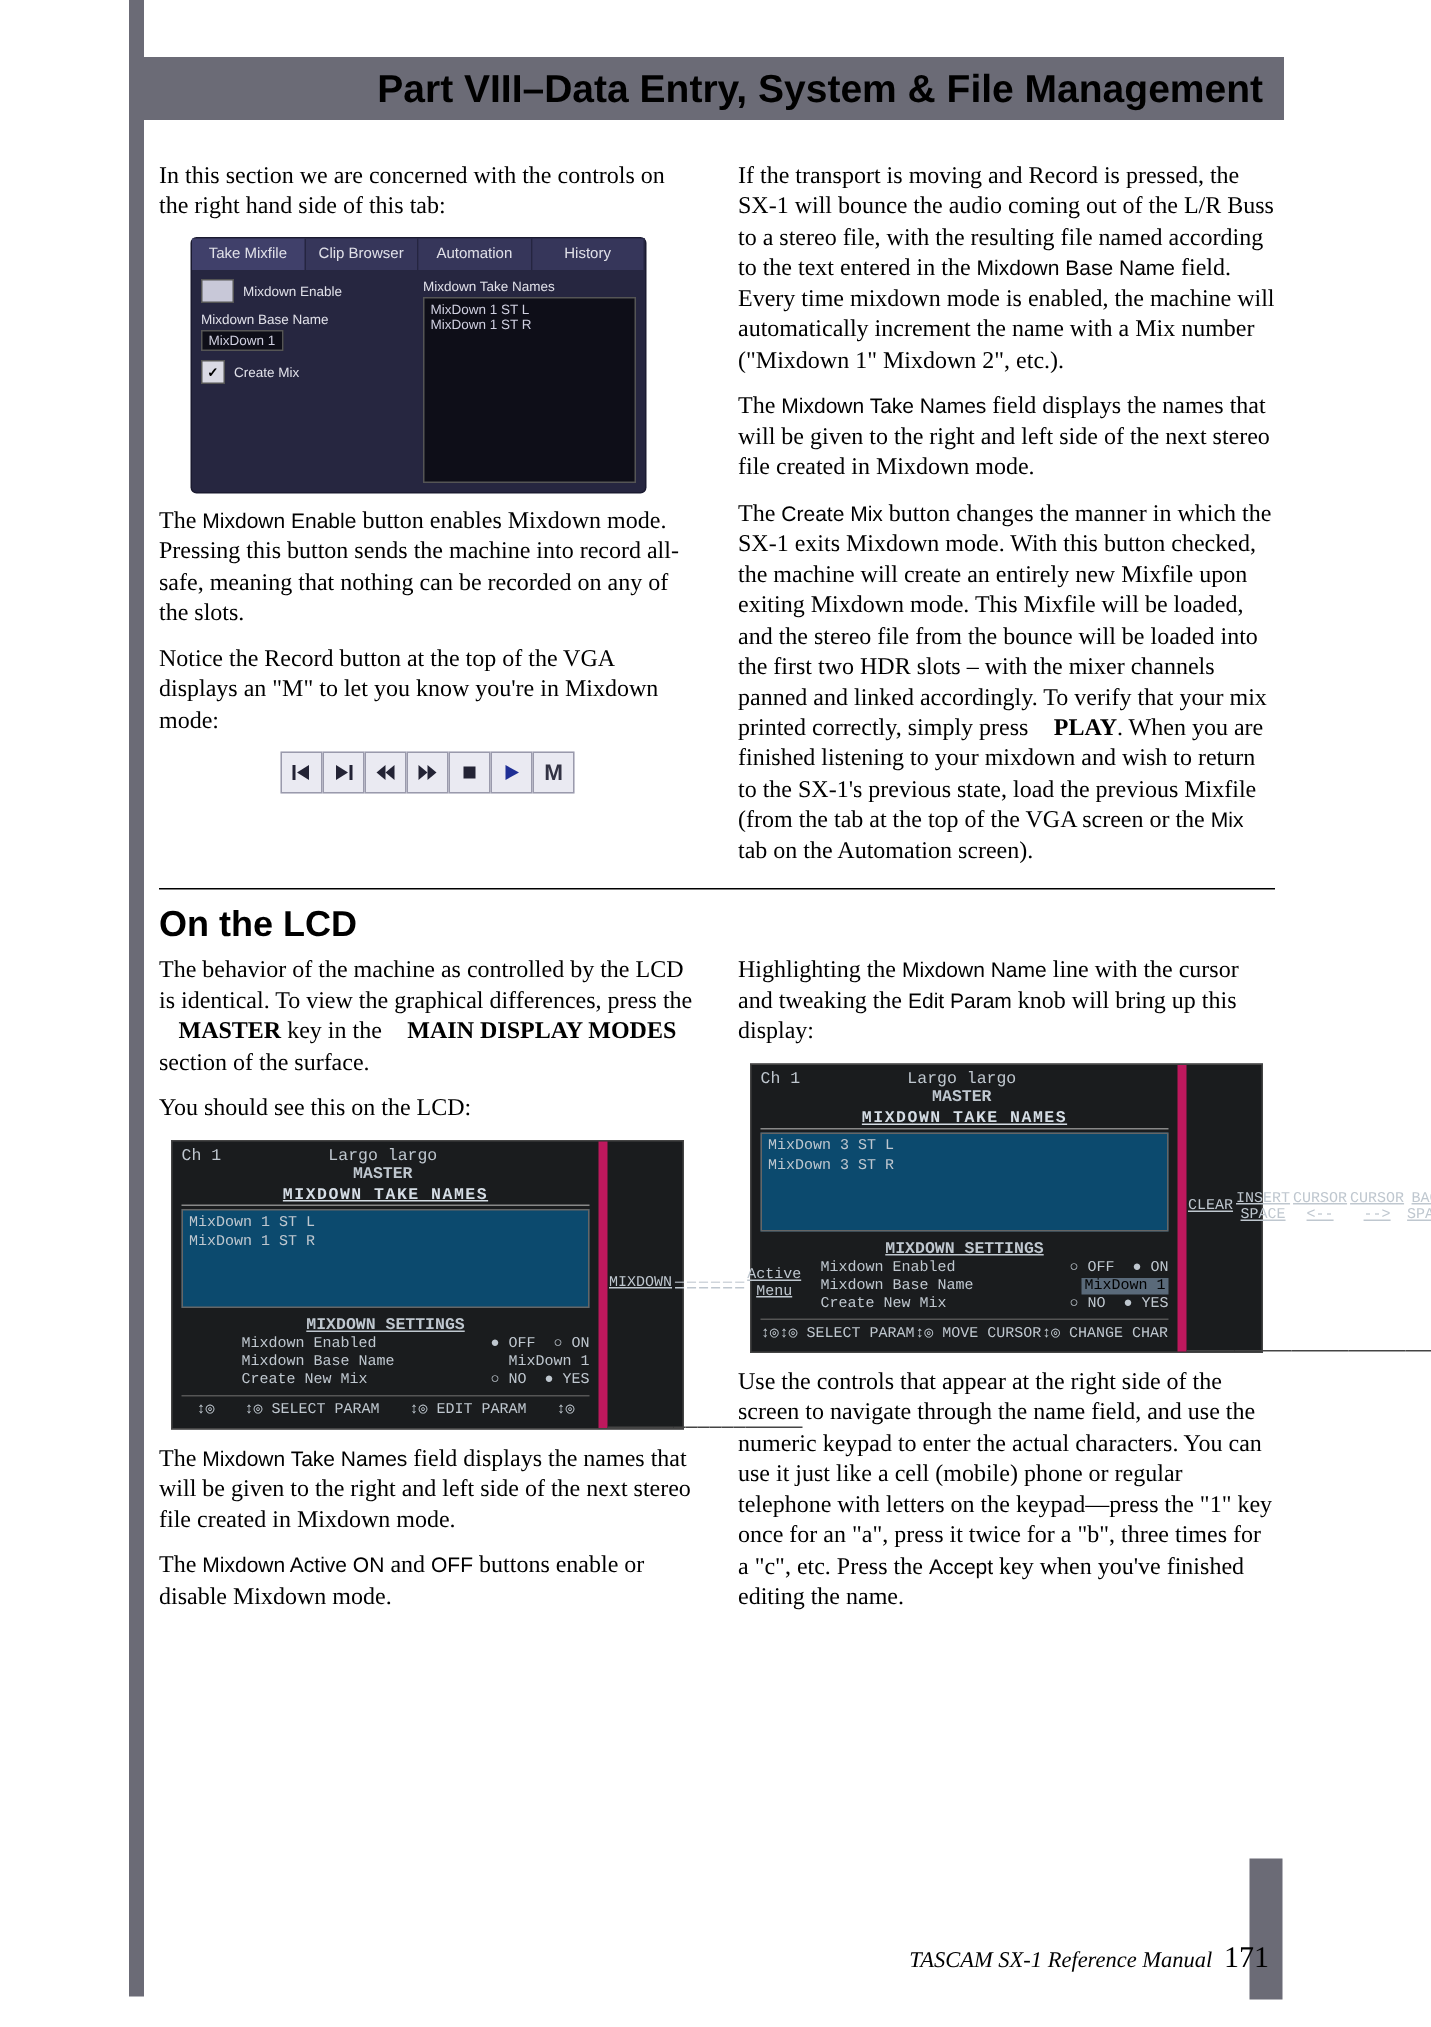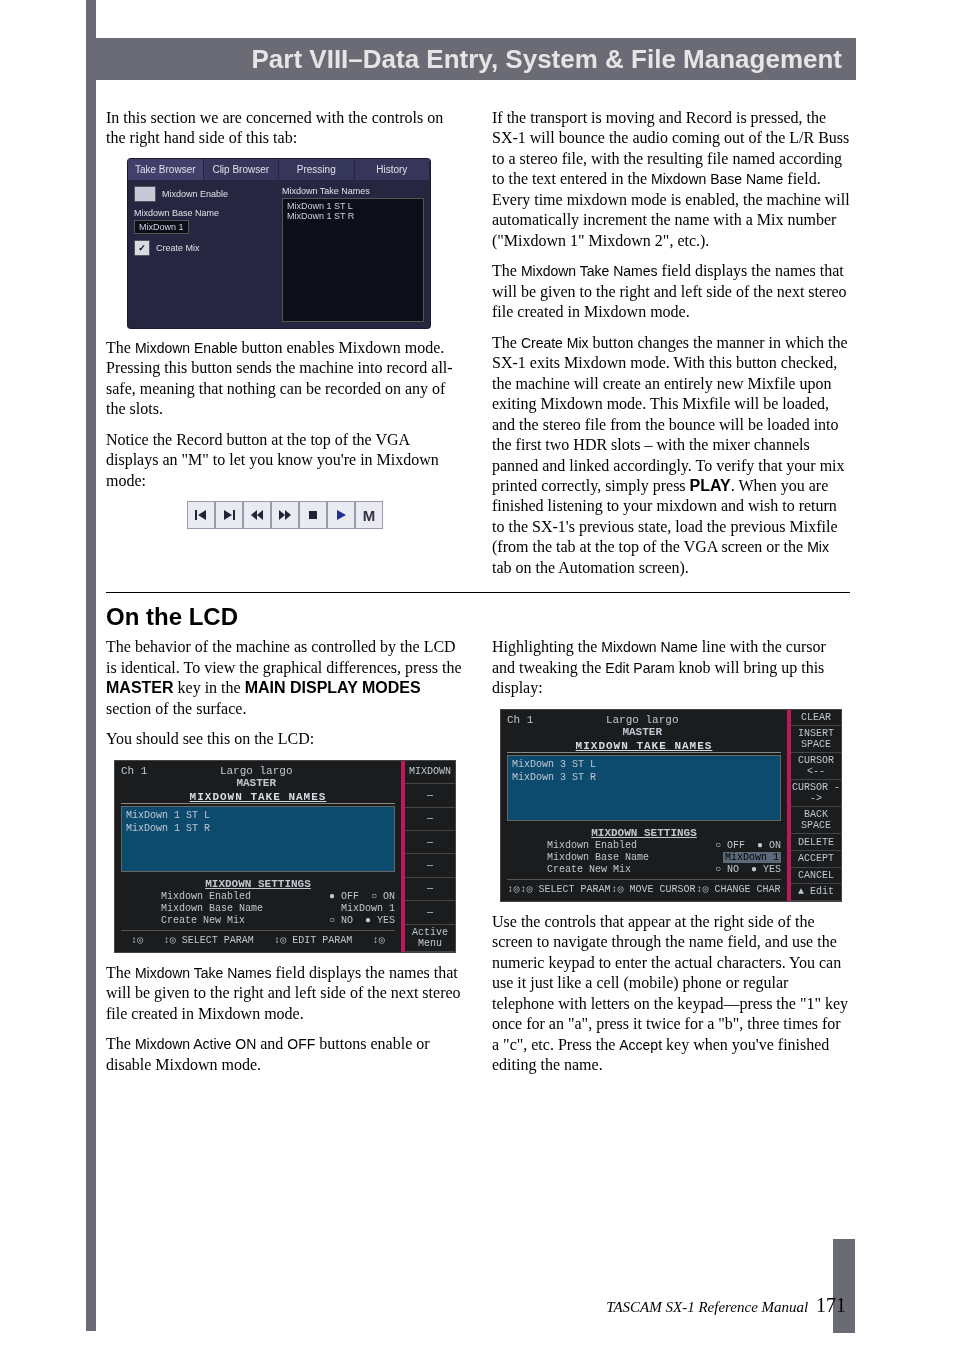--- a/index.html
+++ b/index.html
@@ -32,21 +32,21 @@
     height: 94px;
     background: #6b6b76;
   }
   .header-band {
     position: absolute;
     left: 86px;
     right: 98px;
     top: 38px;
     height: 42px;
     background: #6b6b76;
-    color: #e5e5e5;
+    color: #000000;
     display: flex;
     align-items: center;
     justify-content: flex-end;
     padding-right: 14px;
     box-sizing: border-box;
     font-family: Arial, Helvetica, sans-serif;
     font-weight: bold;
     font-size: 26px;
   }
   .content {
@@ -58,21 +58,21 @@
   .two-col {
     column-count: 2;
     column-gap: 28px;
   }
   p {
     margin: 0 0 10px 0;
     font-size: 16px;
     line-height: 1.28;
   }
   .ui-term { font-family: Arial, Helvetica, sans-serif; font-size: 14px; }
-  .bold { font-weight: bold; font-family: Liberation Sans, sans-serif; }
+  .bold { font-weight: bold; font-family: Liberation Serif, serif; margin-left: 13px; }
   h3.section {
     font-family: Arial, Helvetica, sans-serif;
     font-weight: bold;
     font-size: 24px;
     margin: 10px 0 6px 0;
   }
   .divider {
     border: none;
     border-top: 1.4px solid #000;
     margin: 14px 0 10px 0;
@@ -152,22 +152,23 @@
     border: 1px solid #444;
     background: #1a1c1e;
   }
   .lcd-main {
     flex: 1;
     padding: 4px 6px 6px 6px;
   }
   .lcd-side {
     width: 50px;
     display: flex;
-    flex-direction: column;
-    border-left: 4px solid #be185d;
+    flex-direction: row;
+    border-left: 6px solid #be185d;
+    text-decoration: underline;
   }
   .lcd-side-item {
     flex: 1;
     border-bottom: 1px solid #444;
     display: flex; align-items: center; justify-content: center;
     font-size: 10px;
     text-align: center;
     padding: 2px 1px;
   }
   .lcd-title-row { display:flex; justify-content:space-between; }
@@ -230,23 +231,23 @@
   </div>
 
   <div class="content">
 
     <div class="two-col">
       <div class="keep">
         <p>In this section we are concerned with the controls on the right hand side of this tab:</p>
 
         <div class="vga keep">
           <div class="vga-tabs">
-            <div class="vga-tab active">Take Browser</div>
+            <div class="vga-tab active">Take Mixfile</div>
             <div class="vga-tab">Clip Browser</div>
-            <div class="vga-tab">Pressing</div>
+            <div class="vga-tab">Automation</div>
             <div class="vga-tab">History</div>
           </div>
           <div class="vga-body">
             <div class="vga-left">
               <div class="vga-field">
                 <div class="vga-swatch"></div>
                 <span>Mixdown Enable</span>
               </div>
               <div class="vga-field" style="flex-direction:column; align-items:flex-start; gap:2px;">
                 <span>Mixdown Base Name</span>

